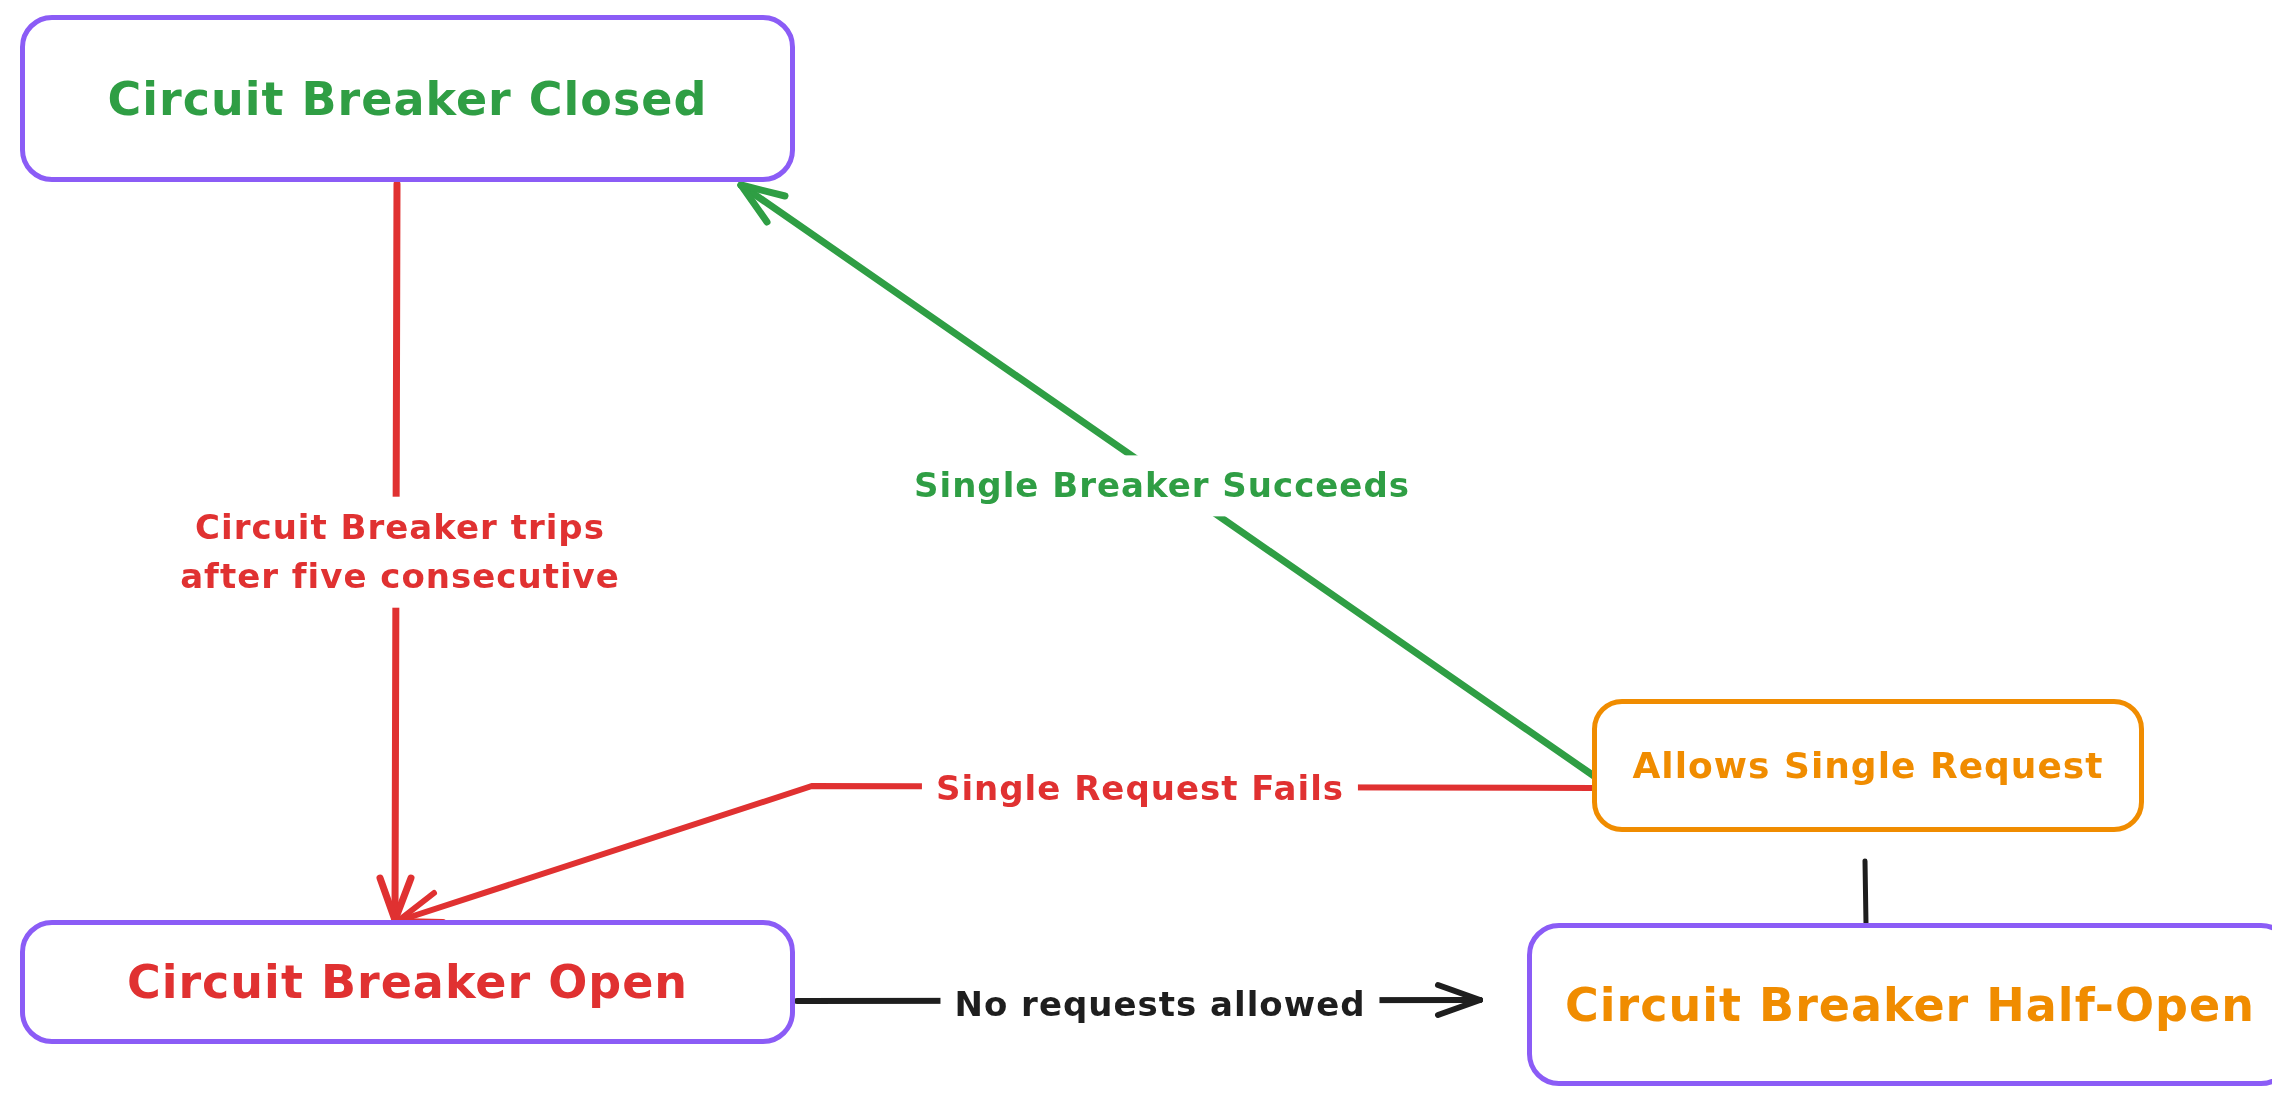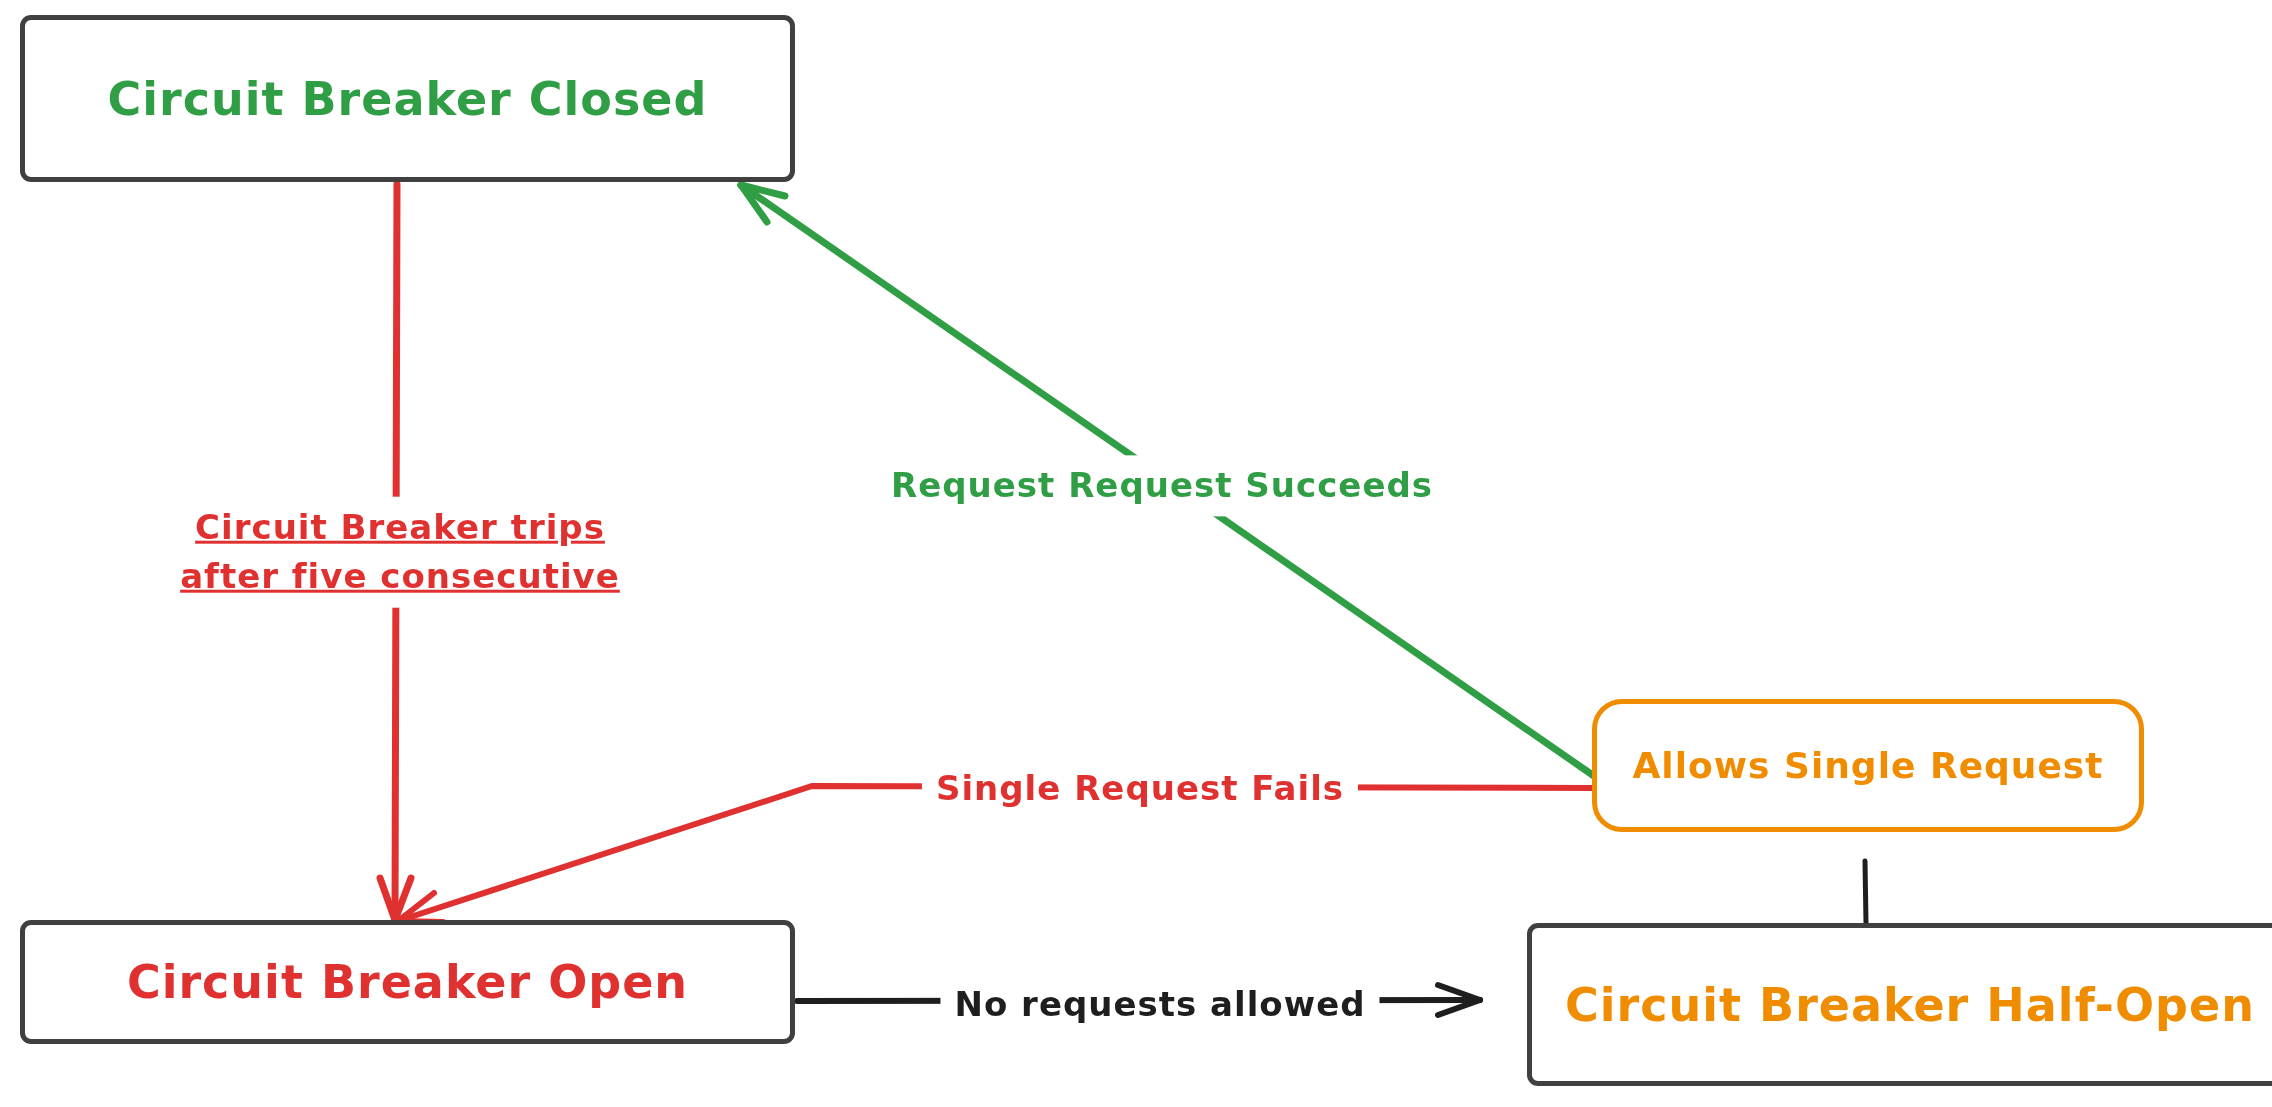--- a/index.html
+++ b/index.html
@@ -14,22 +14,22 @@
   #edge-layer {
     position: absolute;
     left: 0; top: 0;
     width: 2272px; height: 1107px;
     pointer-events: none;
     z-index: 1;
   }
   .node {
     position: absolute;
     background: #ffffff;
-    border: 5px solid #404040;
-    border-radius: 11px;
+    border: 5px solid #8b5cf6;
+    border-radius: 32px;
     display: flex;
     align-items: center;
     justify-content: center;
     text-align: center;
     z-index: 2;
     box-sizing: border-box;
   }
   .node-label {
     font-size: 46px;
     font-weight: 700;
@@ -55,21 +55,21 @@
     background: #ffffff;
     text-align: center;
     font-size: 34px;
     font-weight: 700;
     letter-spacing: 1px;
     line-height: 1.45;
     padding: 6px 14px;
     z-index: 4;
     white-space: nowrap;
   }
-  #label-trips    { left: 400px;  top: 552px; text-decoration: underline; }
+  #label-trips    { left: 400px;  top: 552px; }
   #label-succeeds { left: 1162px; top: 486px; }
   #label-fails    { left: 1140px; top: 789px; }
   #label-delay    { left: 1160px; top: 1005px; }
 </style>
 </head>
 <body>
 
 <div id="canvas">
 
   <svg id="edge-layer" viewBox="0 0 2272 1107" xmlns="http://www.w3.org/2000/svg">
@@ -117,21 +117,21 @@
 
   <div class="node" id="node-allows">
     <span class="node-label orange">Allows Single Request</span>
   </div>
 
   <div class="edge-label red" id="label-trips">
     <div>Circuit Breaker trips</div>
     <div>after five consecutive</div>
   </div>
 
-  <div class="edge-label green" id="label-succeeds">Request Request Succeeds</div>
+  <div class="edge-label green" id="label-succeeds">Single Breaker Succeeds</div>
 
   <div class="edge-label red" id="label-fails">Single Request Fails</div>
 
   <div class="edge-label black" id="label-delay">
     <div>No requests allowed</div>
   </div>
 
 </div>
 
 </body></html>

